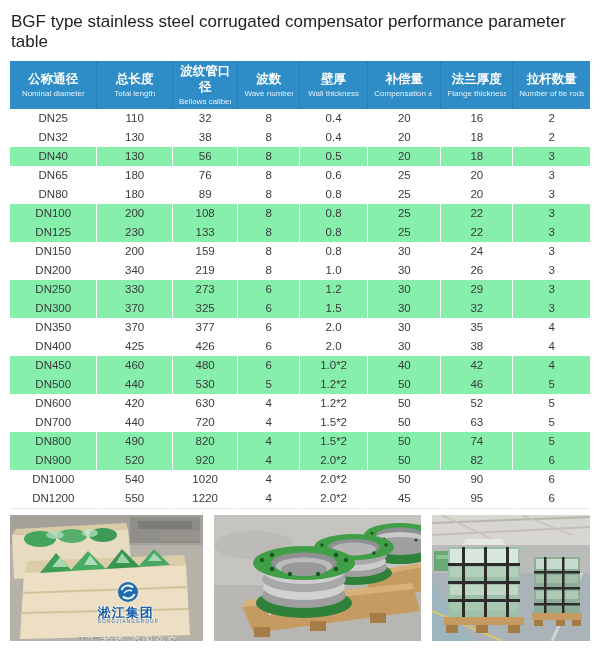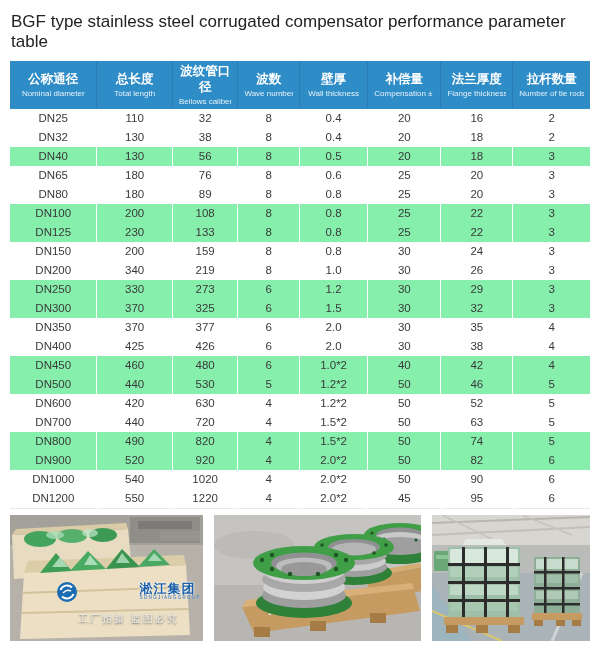--- a/index.html
+++ b/index.html
@@ -21,21 +21,21 @@
   th:nth-child(1){width:15%} th:nth-child(2){width:13%} th:nth-child(3){width:11.3%}
   th:nth-child(4){width:10.6%} th:nth-child(5){width:11.8%} th:nth-child(6){width:12.6%}
   th:nth-child(7){width:12.4%} th:nth-child(8){width:13.3%}
 
   .photos { display:flex; margin:6px 10px 0 10px; gap:11px; }
   .photo { position:relative; height:126px; overflow:hidden; background:#cfcdc9; }
   .photo svg { display:block; }
   .p1 { width:193px; } .p2 { width:208px; } .p3 { width:158px; }
 
   .watermark { position:absolute; left:24%; top:52%; width:75%; text-align:center; pointer-events:none; }
-  .wm-row { display:flex; align-items:center; justify-content:space-between; gap:3px; }
+  .wm-row { display:flex; align-items:center; justify-content:center; gap:3px;flex-direction:column; }
   .wm-texts { text-align:left; }
   .wm-zh { font-size:13px; font-weight:bold; color:#1a5fa9; letter-spacing:1px; text-shadow:0 0 2px #fff,0 0 2px #fff; line-height:13px; }
   .wm-en { font-size:4.5px; color:#1a5fa9; letter-spacing:1.3px; text-shadow:0 0 1px #fff; line-height:6px; }
   .wm-caption { margin-top:9px; font-size:10px; color:#f3f3f0; letter-spacing:2px; text-shadow:0 1px 2px rgba(60,60,60,.8); }
 </style>
 </head>
 <body>
 
 <div class="page">
 

